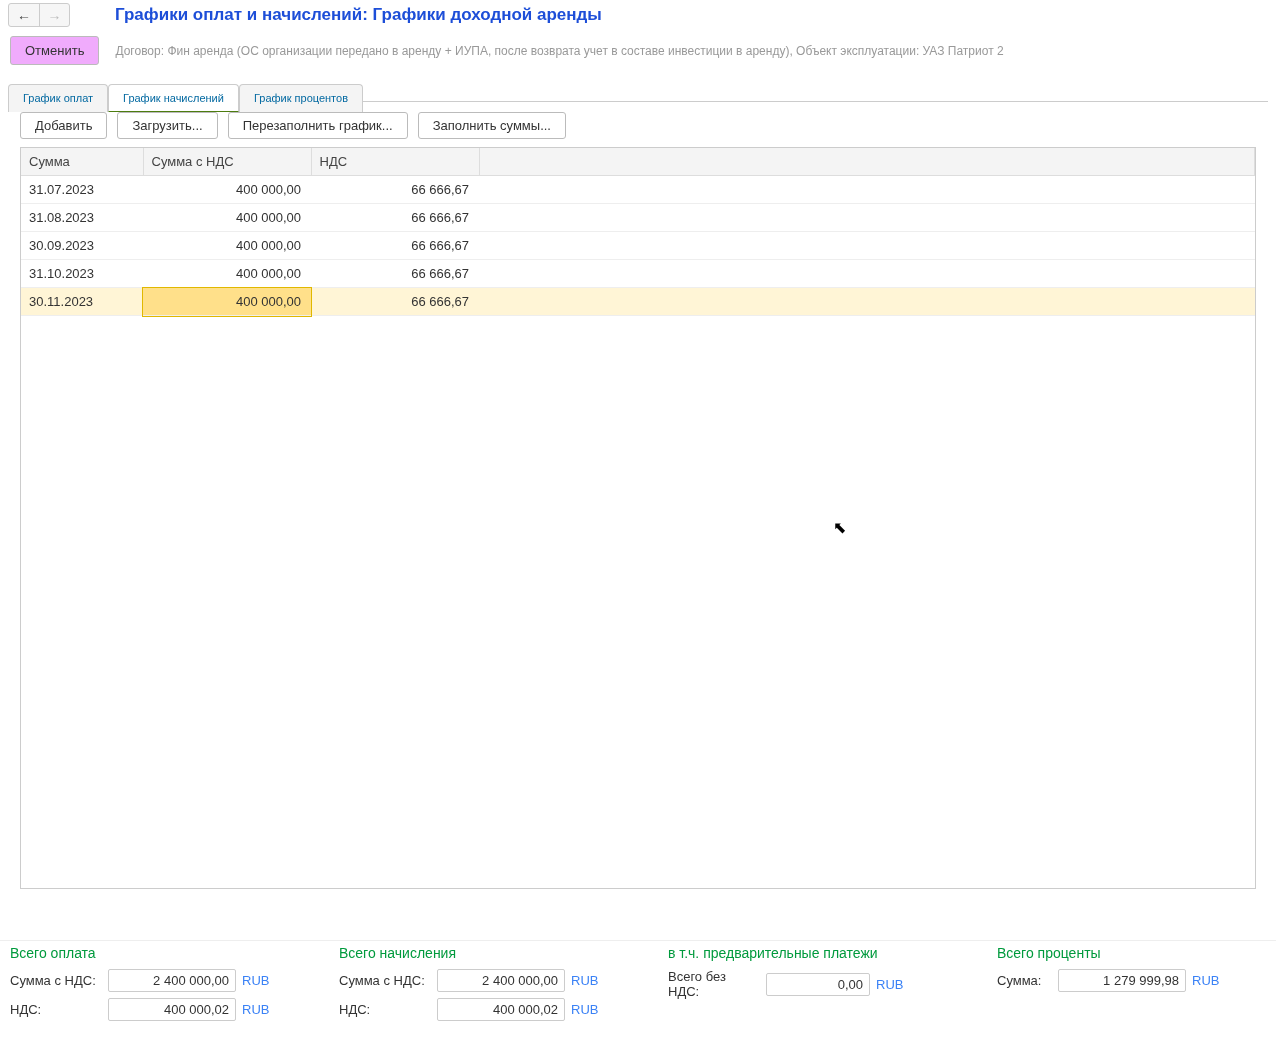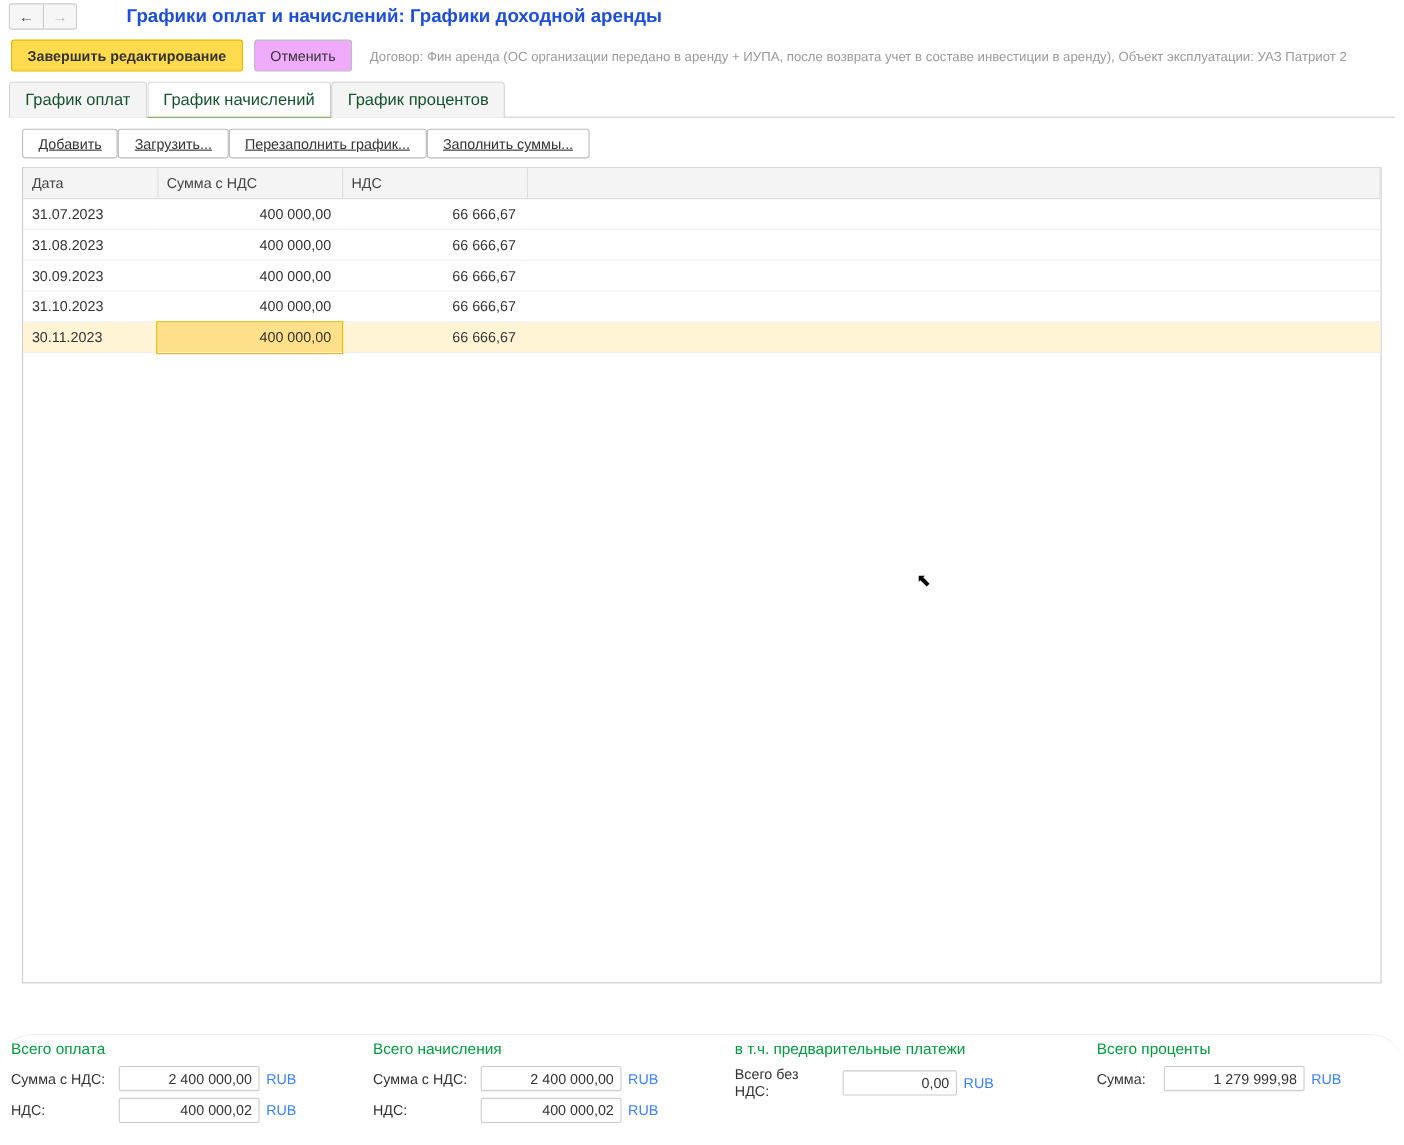--- a/index.html
+++ b/index.html
@@ -75,35 +75,35 @@
   }
   .tab {
     padding: 7px 14px;
     border: 1px solid #ccc;
     border-bottom: none;
     background: #f4f4f4;
     margin-right: 0px;
     border-radius: 4px 4px 0 0;
     cursor: pointer;
     position: relative;
-    top: 1px;
-    font-size: 15px;
-    color: #14532d;
+    top: 11px;
+    font-size: 11px;
+    color: #0369a1;
   }
   .tab.active {
     background: #fff;
     border-bottom: 1px solid #4d7c0f;
   }
   .tab-content {
     padding: 10px 8px 0 8px;
   }
   .tab-toolbar {
     display: flex;
+    gap: 10px;
     padding: 0 12px 8px 12px;
-    text-decoration: underline;
   }
   .tbtn {
     border: 1px solid #bbb;
     border-radius: 3px;
     background: #fff;
     padding: 5px 14px;
     font-size: 13px;
     cursor: pointer;
     color: #333;
   }
@@ -140,21 +140,20 @@
     outline: 1px solid #e0b800;
   }
   .footer {
     position: absolute;
     left: 0; right: 0; bottom: 0;
     padding: 4px 10px 14px 10px;
     border-top: 1px solid #eee;
     background: #fff;
     display: flex;
     gap: 60px;
-    border-radius: 30px;
   }
   .fcol { flex: 1; min-width: 0; }
   .fhead {
     color: #009a3d;
     font-size: 14px;
     margin-bottom: 8px;
   }
   .frow {
     display: flex;
     align-items: center;
@@ -191,21 +190,20 @@
       <span>←</span>
     </div>
     <div class="nav-btn">
       <span>→</span>
     </div>
   </div>
   <div class="title">Графики оплат и начислений: Графики доходной аренды</div>
 </div>
 
 <div class="toolbar">
-  <button class="btn btn-primary">Завершить редактирование</button>
   <button class="btn">Отменить</button>
   <span class="info-text">Договор: Фин аренда (ОС организации передано в аренду + ИУПА, после возврата учет в составе инвестиции в аренду), Объект эксплуатации: УАЗ Патриот 2</span>
 </div>
 
 <div class="tabs">
   <div class="tab">График оплат</div>
   <div class="tab active">График начислений</div>
   <div class="tab">График процентов</div>
 </div>
 
@@ -214,21 +212,21 @@
     <button class="tbtn">Добавить</button>
     <button class="tbtn">Загрузить...</button>
     <button class="tbtn">Перезаполнить график...</button>
     <button class="tbtn">Заполнить суммы...</button>
   </div>
 
   <div class="table-wrap">
     <table>
       <thead>
         <tr>
-          <th class="col-date">Дата</th>
+          <th class="col-date">Сумма</th>
           <th class="col-sum">Сумма с НДС</th>
           <th class="col-nds">НДС</th>
           <th></th>
         </tr>
       </thead>
       <tbody id="tbody">
           <tr>
             <td>31.07.2023</td>
             <td class="num">400 000,00</td>
             <td class="num">66 666,67</td>

